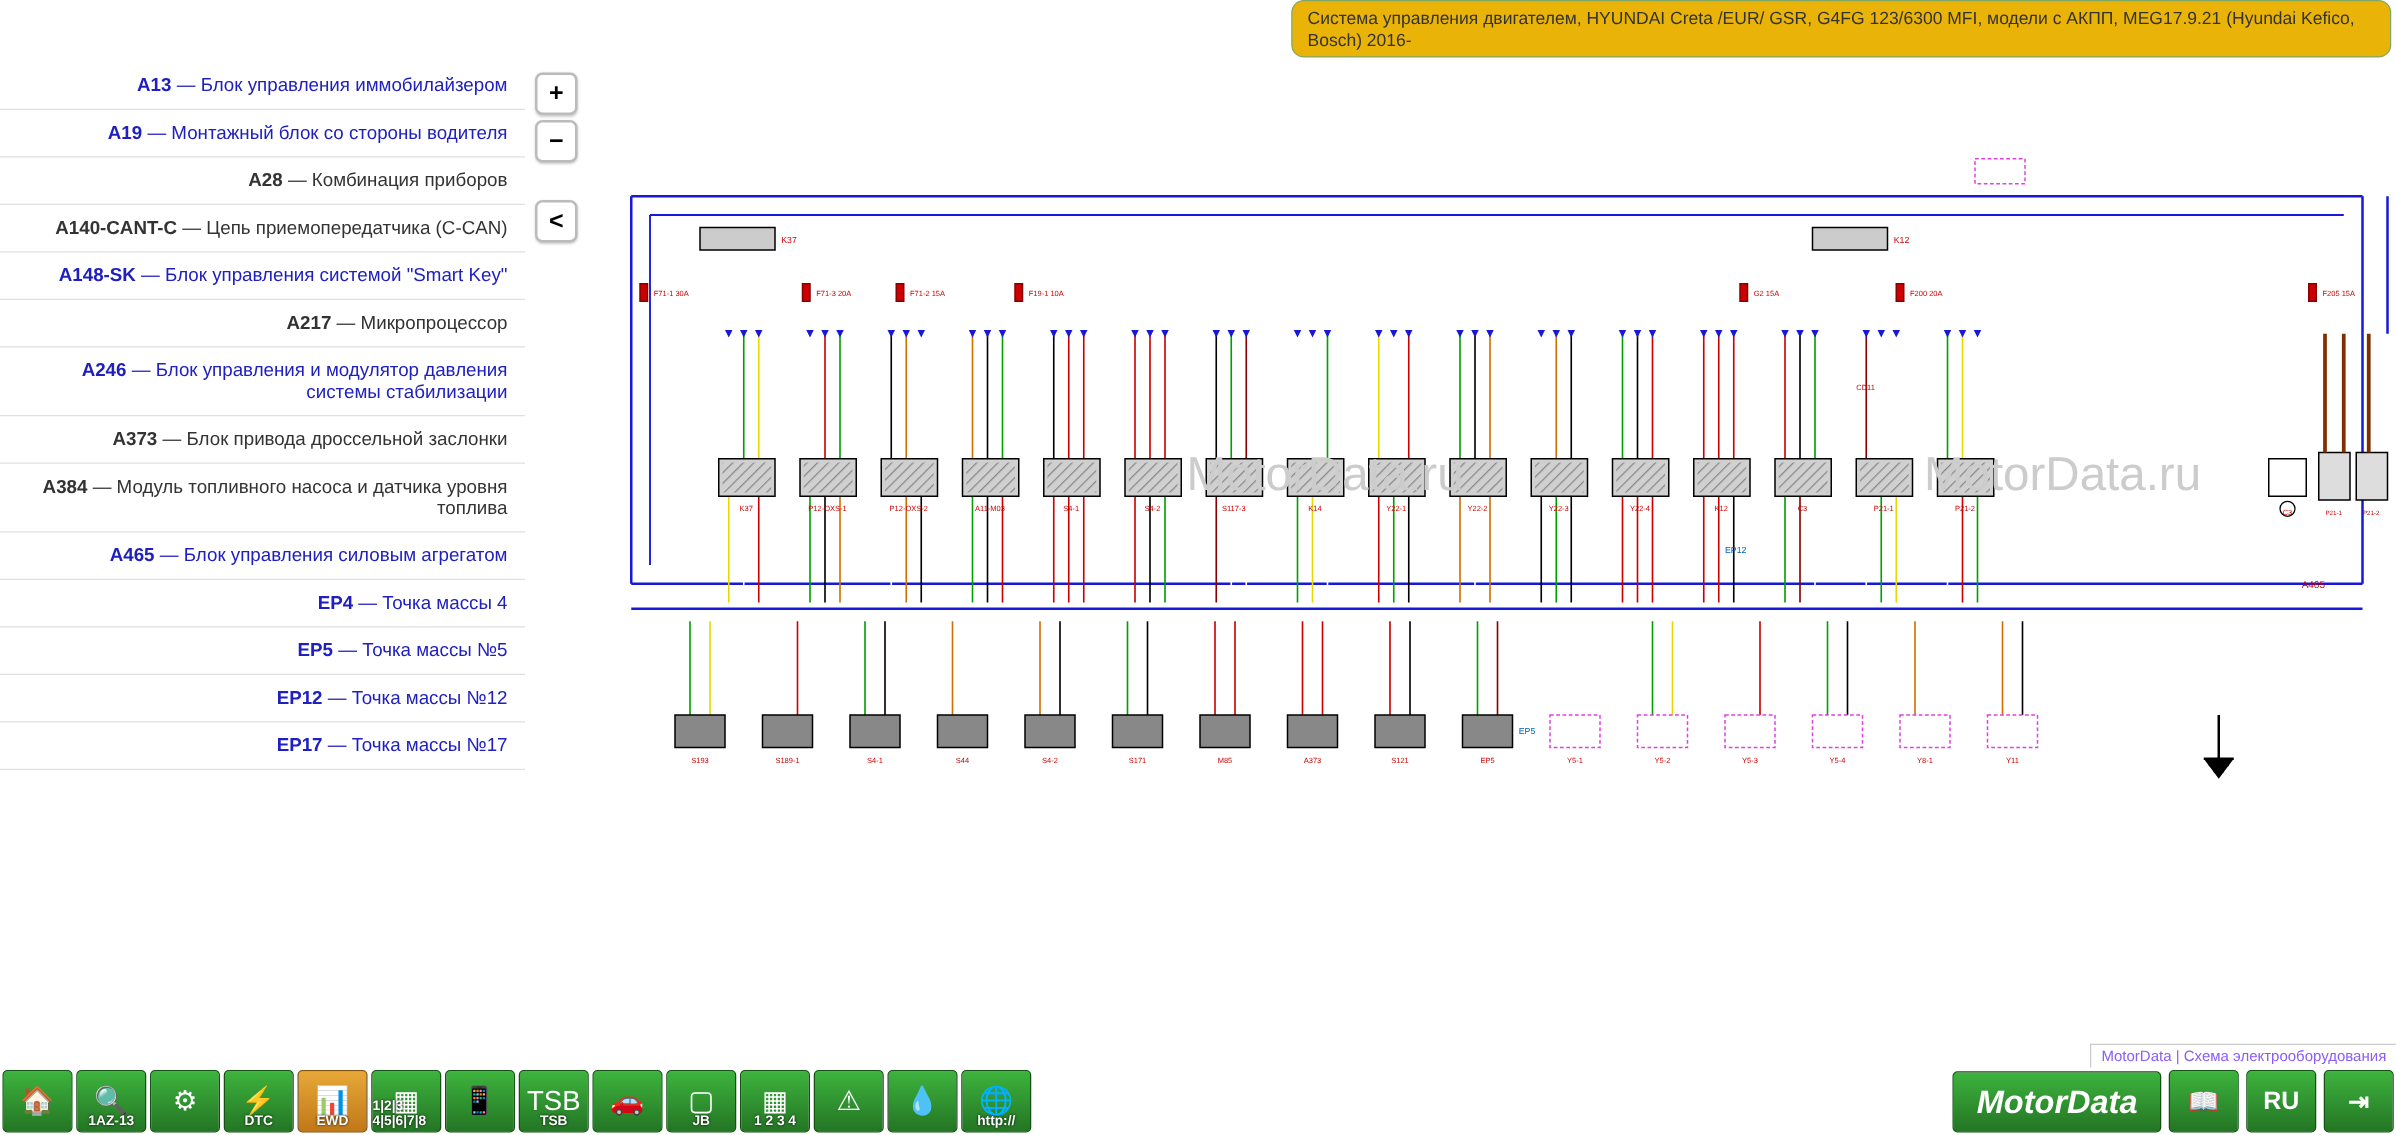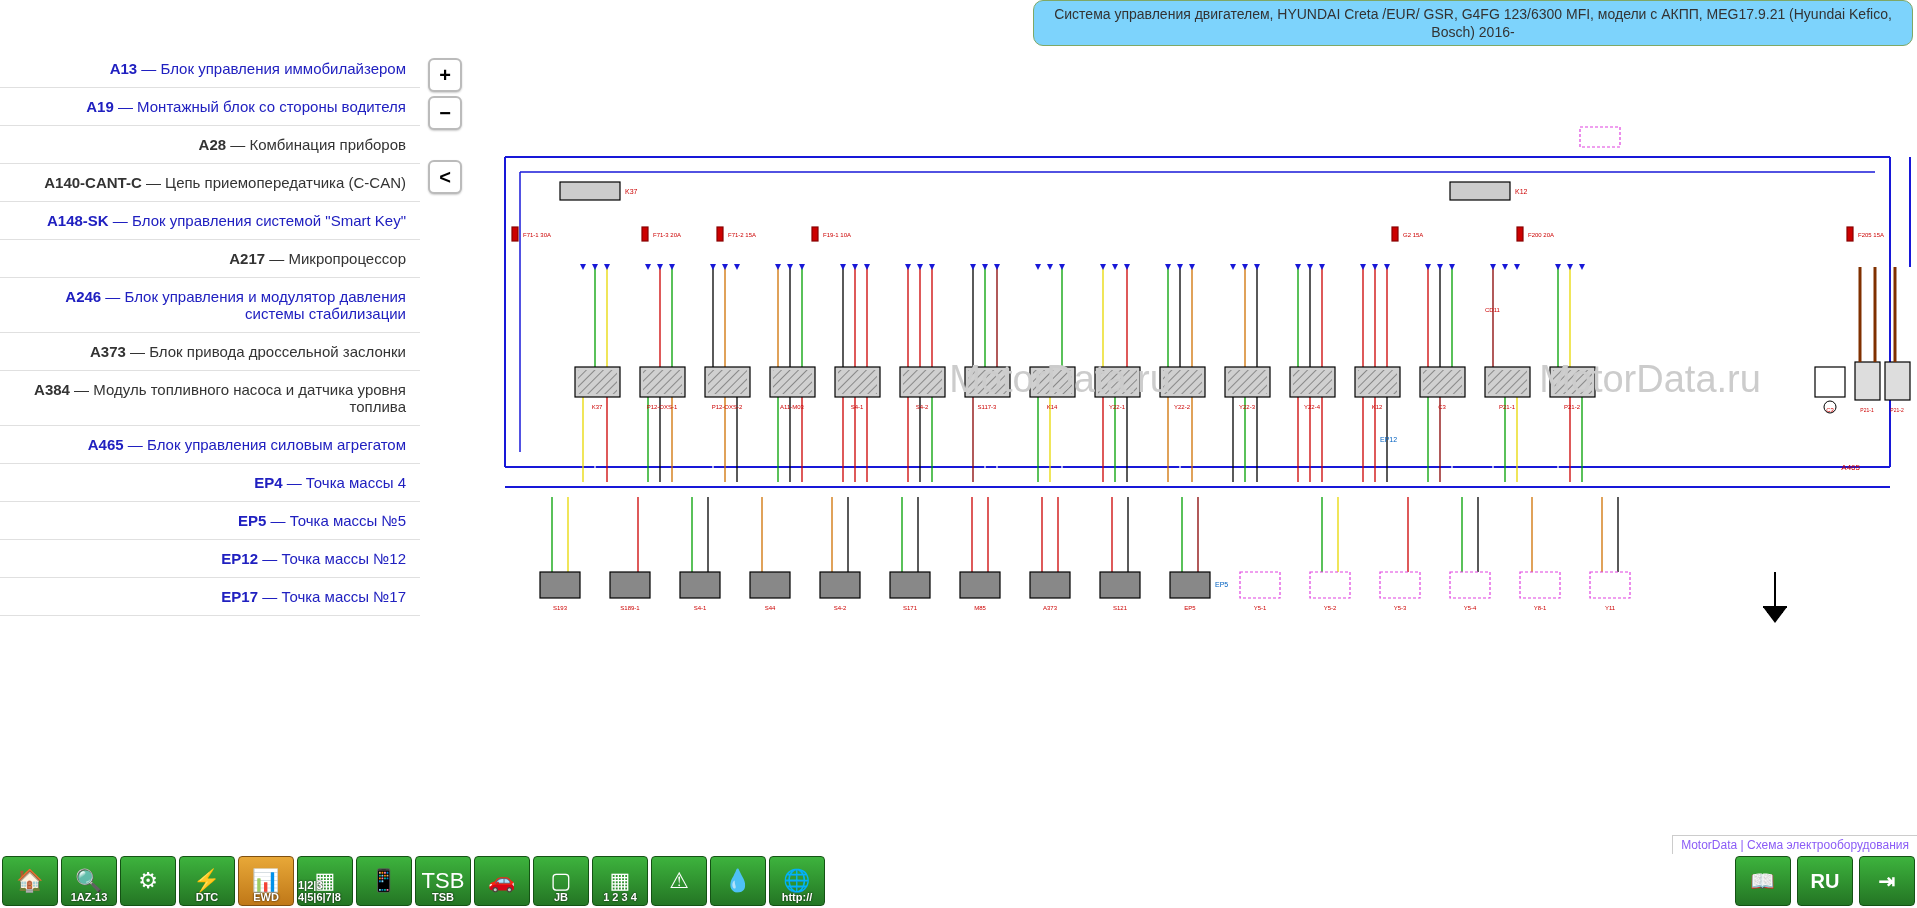--- a/index.html
+++ b/index.html
@@ -1,20 +1,20 @@
 <!DOCTYPE html>
 <html><head>
 <meta charset="utf-8">
 <style>
 * { box-sizing: border-box; margin: 0; padding: 0; }
 body { font-family: Arial, sans-serif; background: #fff; width: 1917px; height: 908px; overflow: hidden; position: relative; }
 
 
 .header { position: absolute; top: 0; left: 0; width: 100%; height: 50px; background: #fff; display: flex; justify-content: flex-end; align-items: flex-start; padding-right: 4px; }
-.header-label { background: #7dd3fc; border: 1px solid #7fa866; border-radius: 10px; padding: 4px 12px; font-size: 14px; color: #333; text-align: center; max-width: 880px; line-height: 1.3; }
+.header-label { background: #eab308; border: 1px solid #7fa866; border-radius: 10px; padding: 4px 12px; font-size: 14px; color: #333; text-align: left; max-width: 880px; line-height: 1.3; }
 
 
 .main { position: absolute; top: 50px; left: 0; width: 100%; bottom: 54px; display: flex; text-align: right; }
 .sidebar { width: 420px; background: #fff; overflow-y: auto; }
 .sidebar-item { padding: 10px 14px; border-bottom: 1px solid #e0e0e0; font-size: 15px; color: #333; cursor: pointer; }
 .sidebar-item .code { font-weight: bold; }
 .sidebar-item.link .code, .sidebar-item.link .desc, .sidebar-item.link .dash { color: #2020c0; }
 .sidebar-item .dash { }
 .diagram-area { flex: 1; position: relative; background: #fff; }
 
@@ -430,17 +430,18 @@
       </div>
       <div class="tb-btn">
         <span class="tb-icon">💧</span>
       </div>
       <div class="tb-btn">
         <span class="tb-icon">🌐</span>
         <span class="tb-text">http://</span>
       </div>
     </div>
   <div class="tb-right">
+    <div class="brand">MotorData</div>
     <div class="lang-btn">📖</div>
     <div class="lang-btn">RU</div>
     <div class="lang-btn">⇥</div>
   </div>
 </div>
 
 </body></html>

